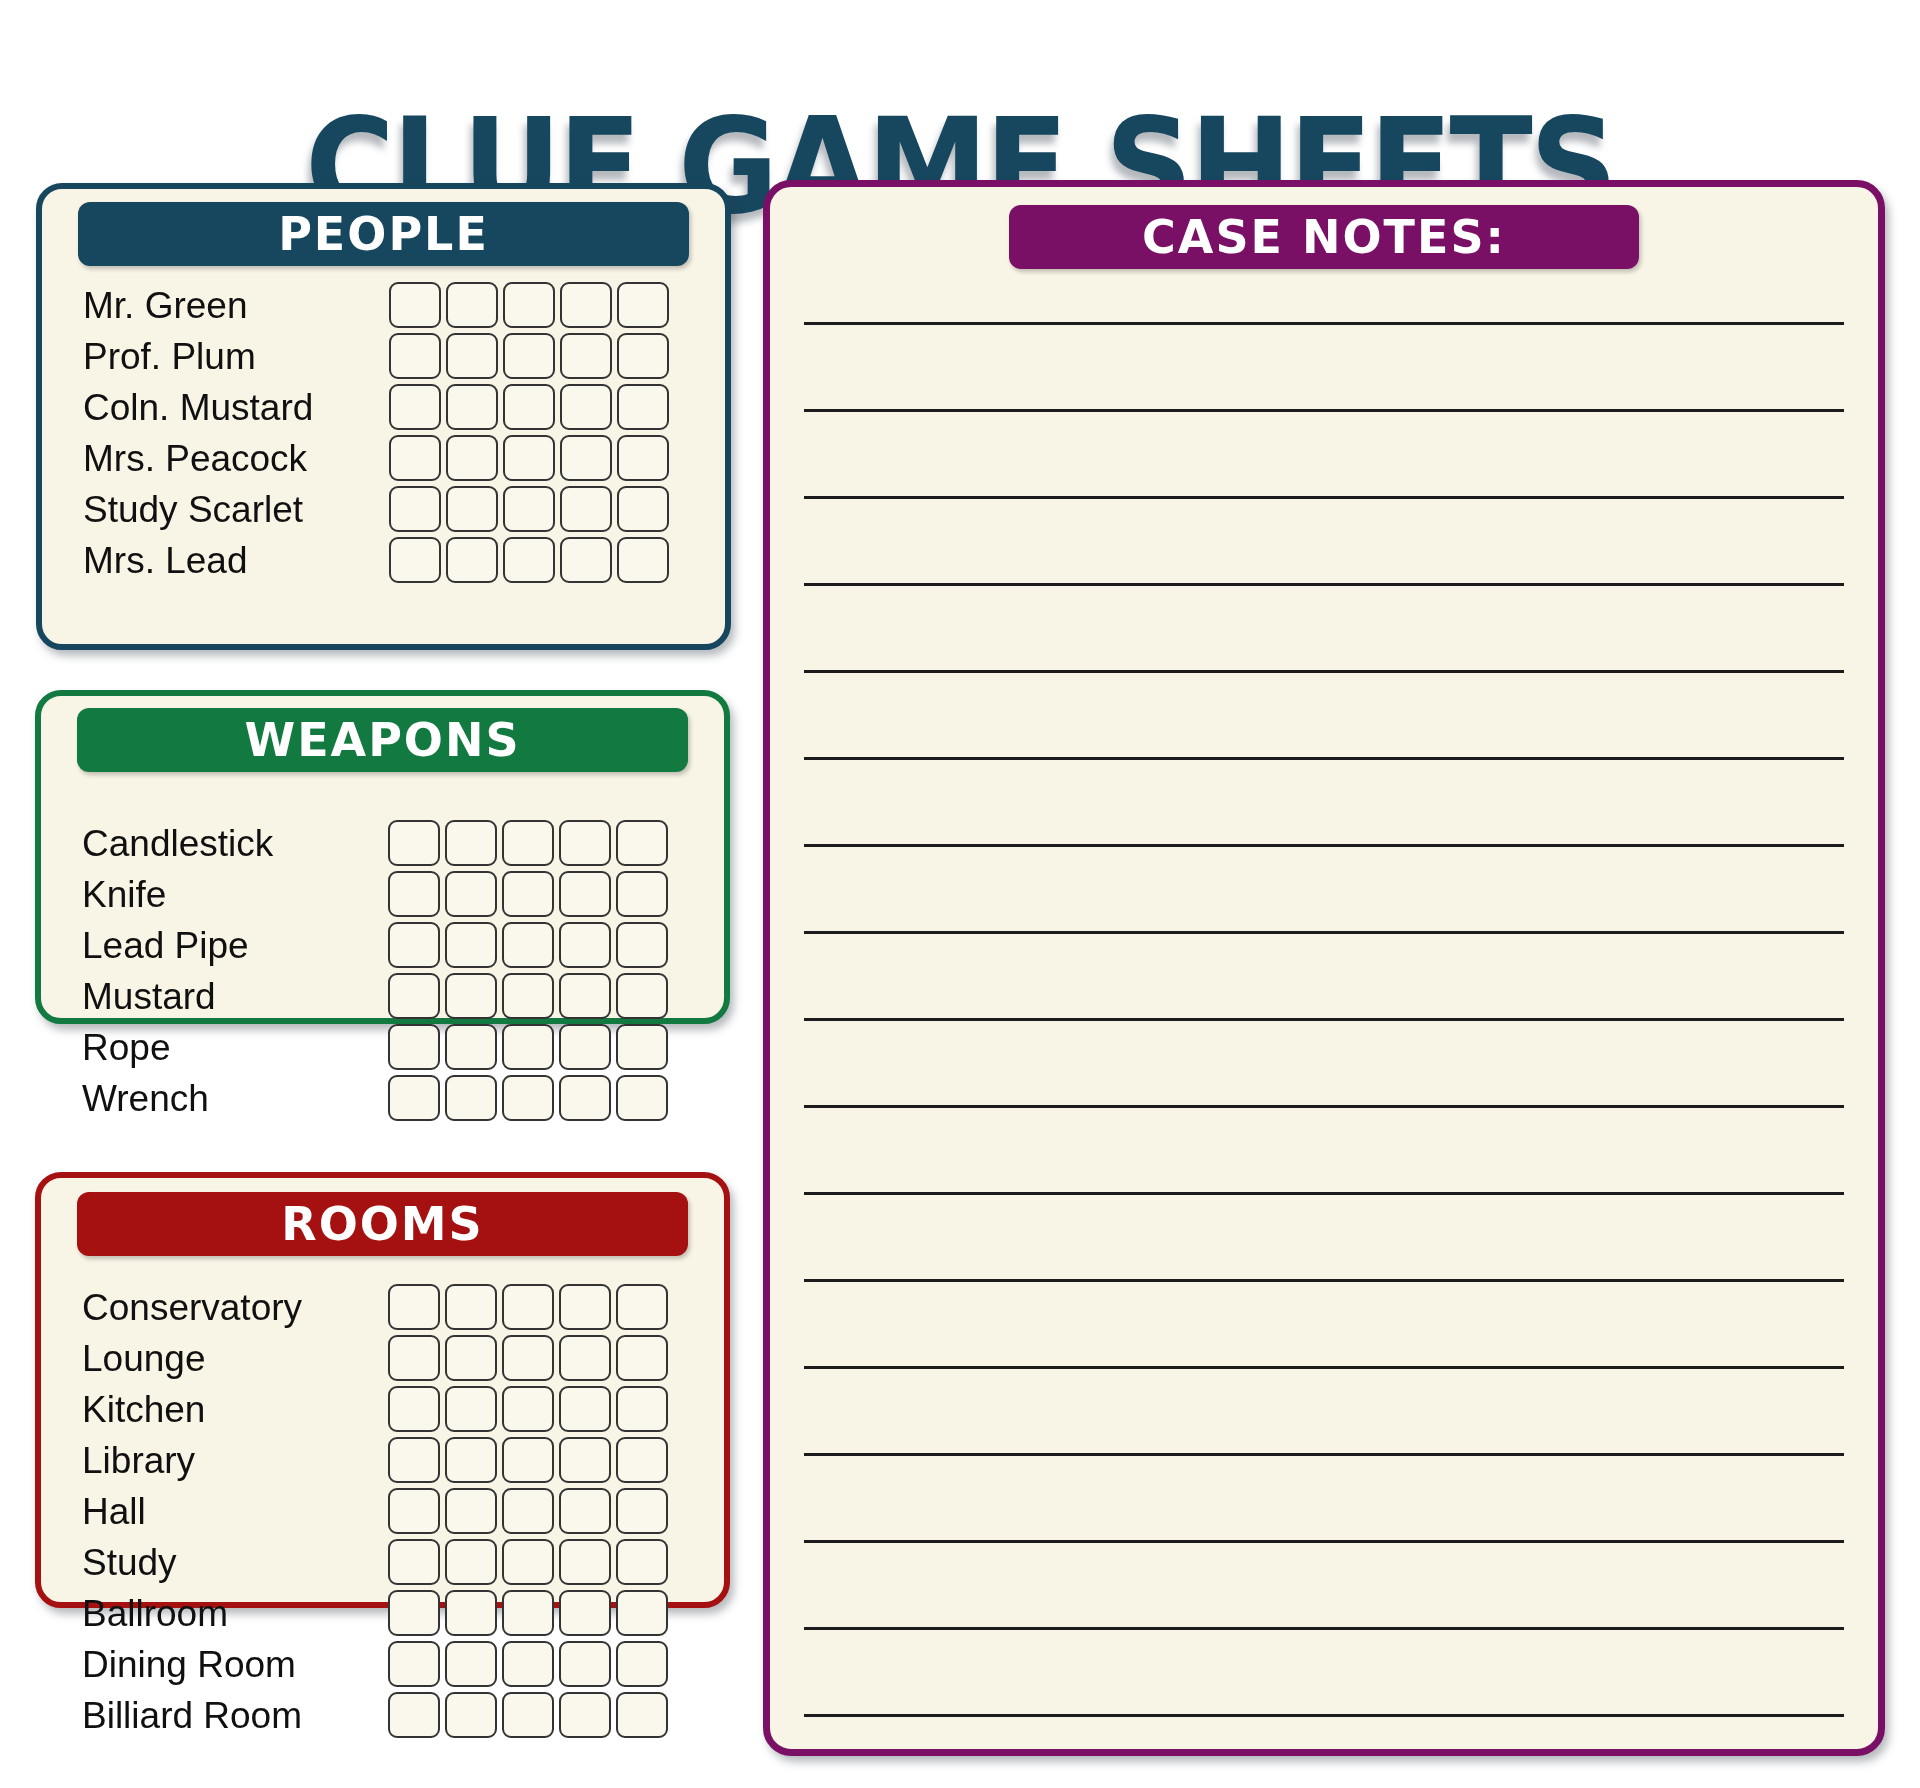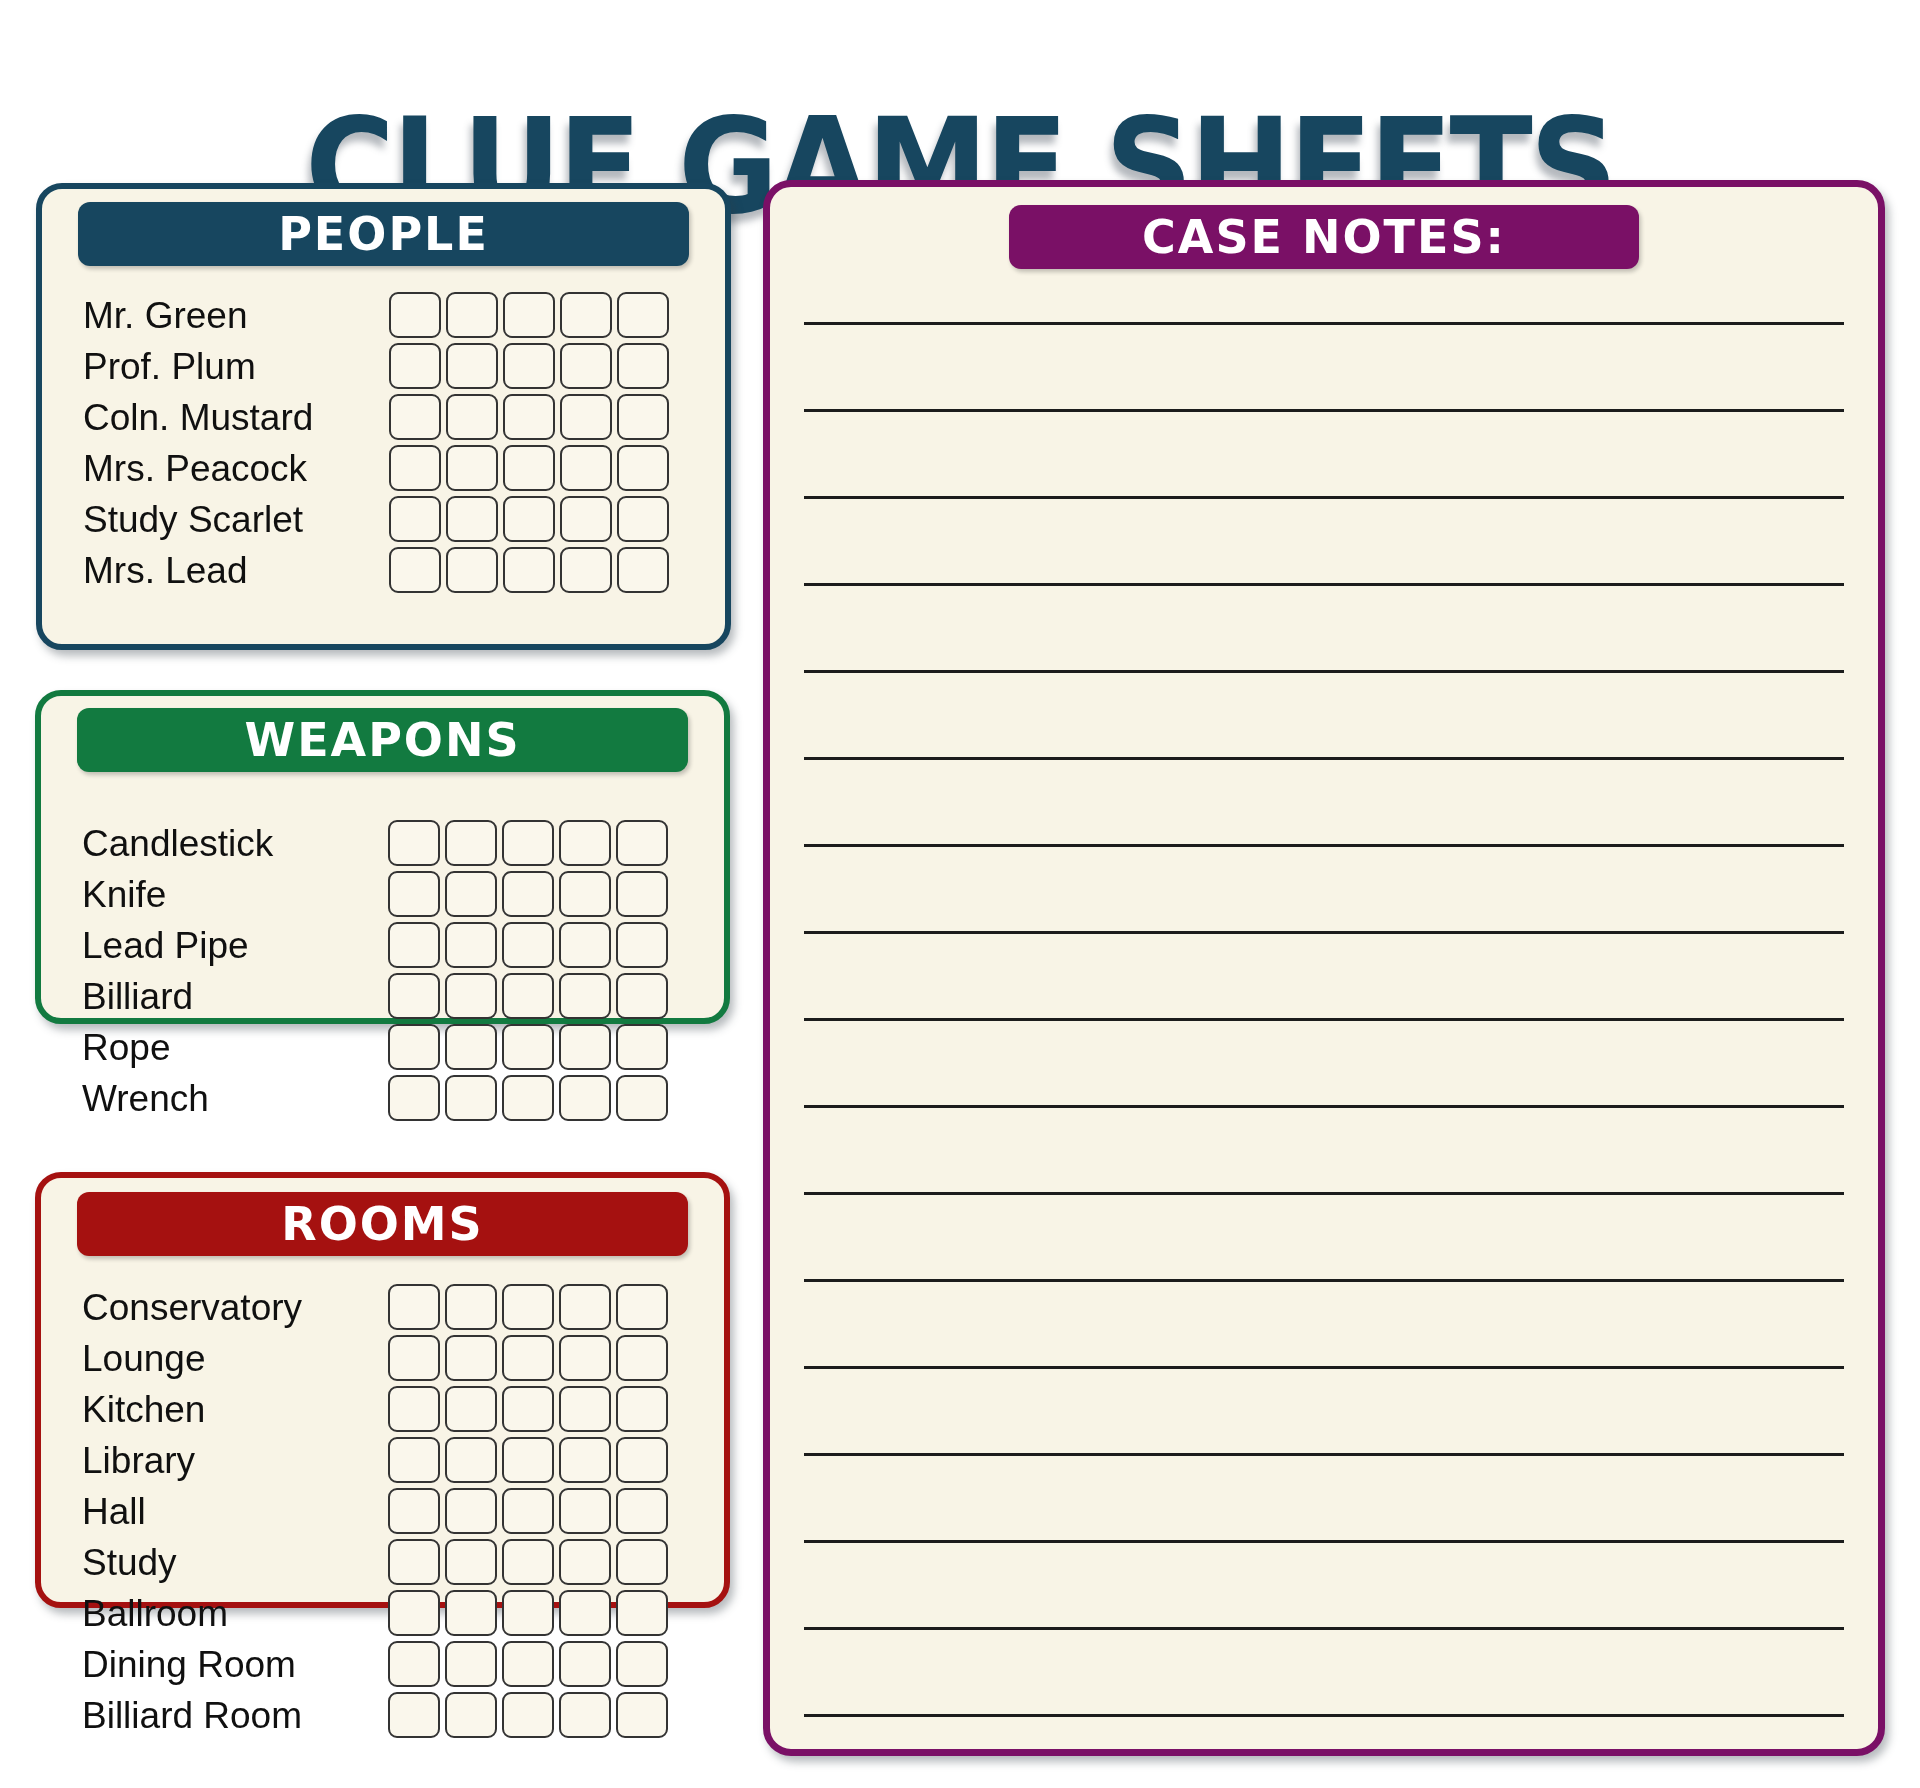--- a/index.html
+++ b/index.html
@@ -41,21 +41,21 @@
     font-family:"DejaVu Sans",sans-serif;font-weight:bold;
     font-size:46px;letter-spacing:2px;
     box-shadow:2px 3px 4px rgba(0,0,0,0.22);
     white-space:nowrap;
   }
   .people .bar{width:611px;margin:13px auto 0;background:var(--teal);}
   .weapons .bar{width:611px;margin:12px auto 0;background:var(--green);}
   .rooms .bar{width:611px;margin:14px auto 0;background:var(--red);}
   .notes .bar{width:630px;margin:18px auto 0;background:var(--purple);}
   .rows{display:block;}
-  .people .rows{margin-top:24px;}
+  .people .rows{margin-top:14px;}
   .weapons .rows{margin-top:46px;}
   .rooms .rows{margin-top:26px;}
   .row{position:relative;height:51px;display:flex;align-items:center;}
   .row-label{
     position:absolute;left:41px;
     font-family:"Liberation Sans",sans-serif;
     font-size:37px;color:var(--labeltext);
     white-space:nowrap;line-height:51px;
   }
   .boxes{position:absolute;left:347px;top:2px;display:flex;gap:5px;}
@@ -171,21 +171,21 @@
           <span class="row-label">Lead Pipe</span>
           <div class="boxes">
             <div class="box"></div>
             <div class="box"></div>
             <div class="box"></div>
             <div class="box"></div>
             <div class="box"></div>
           </div>
         </div>
         <div class="row">
-          <span class="row-label">Billiard</span>
+          <span class="row-label">Mustard</span>
           <div class="boxes">
             <div class="box"></div>
             <div class="box"></div>
             <div class="box"></div>
             <div class="box"></div>
             <div class="box"></div>
           </div>
         </div>
         <div class="row">
           <span class="row-label">Rope</span>

